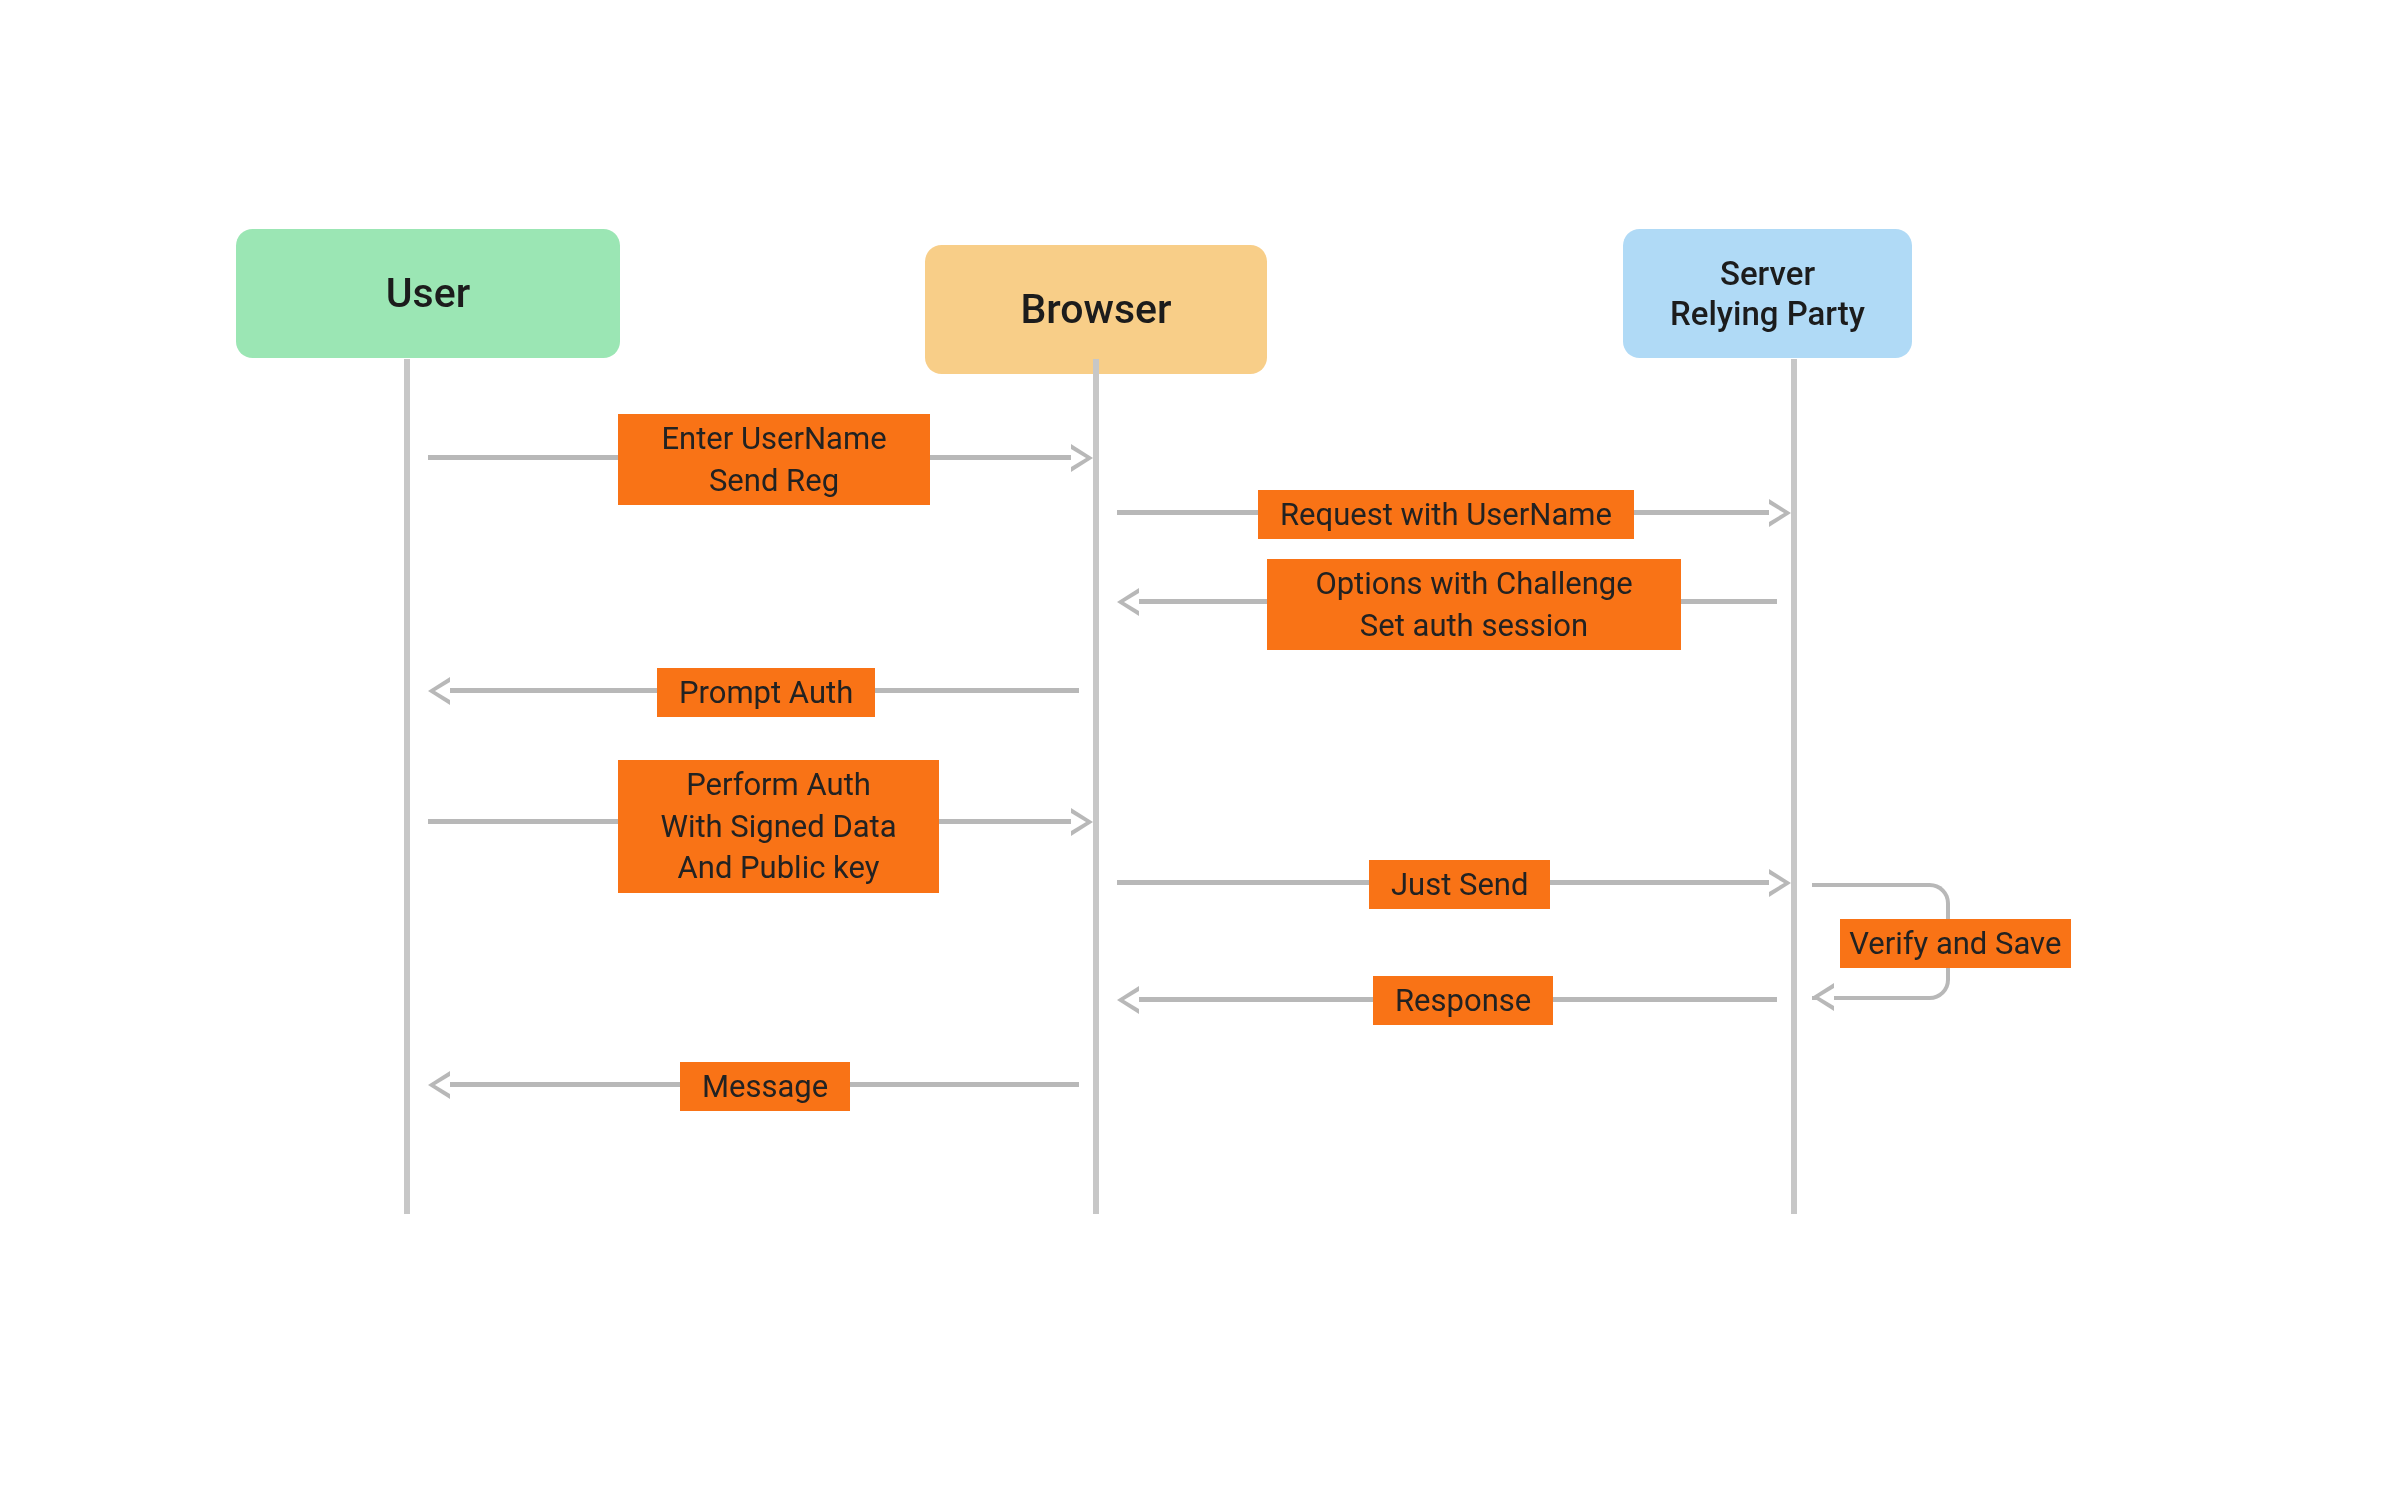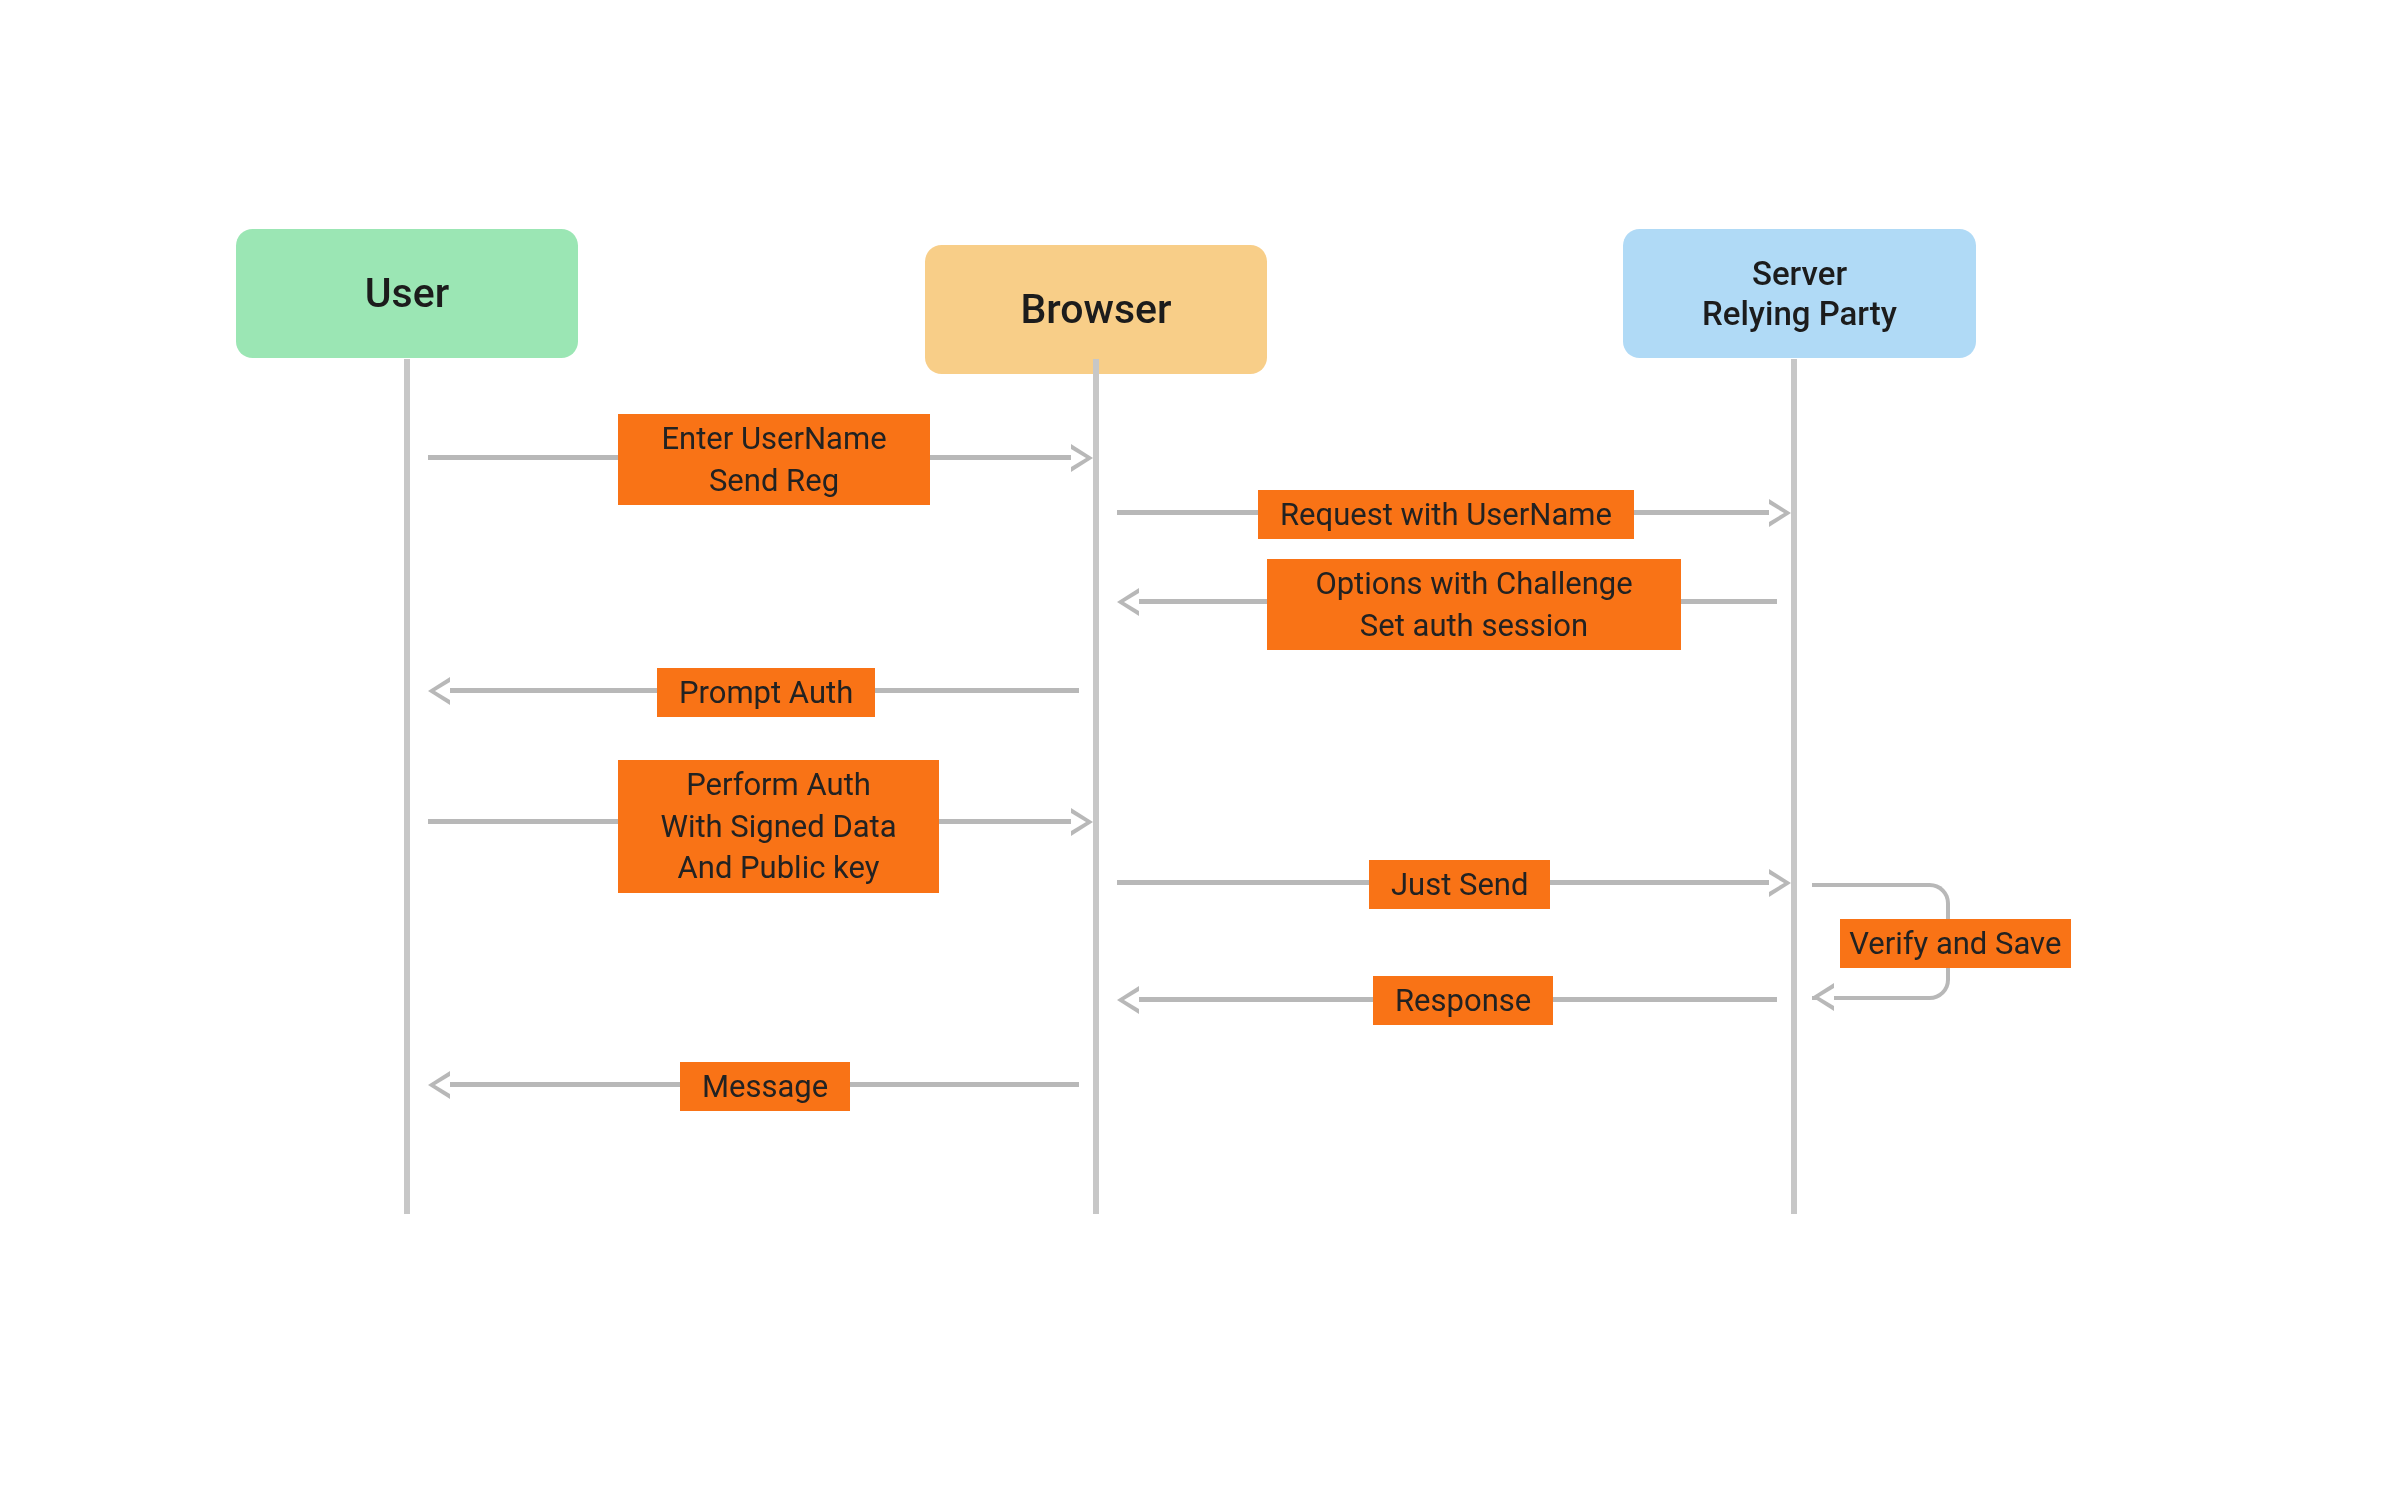--- a/index.html
+++ b/index.html
@@ -88,29 +88,29 @@
     border: 4.6px solid #b8b8b8;
     border-left: none;
     border-radius: 0 20.3px 20.3px 0;
   }
 </style>
 </head>
 <body>
 
 <div class="diagram">
 
-  <div class="actor green" style="left:236px; top:229px; width:342px; height:129px;">
+  <div class="actor green" style="left:236px; top:229px; width:384px; height:129px;">
     <span>User</span>
   </div>
 
   <div class="actor orange" style="left:925px; top:245px; width:342px; height:129px;">
     <span>Browser</span>
   </div>
 
-  <div class="actor blue" style="left:1623px; top:229px; width:353px; height:129px;">
+  <div class="actor blue" style="left:1623px; top:229px; width:289px; height:129px;">
     <div>Server</div>
     <div>Relying Party</div>
   </div>
 
   <div class="lifeline" style="left:404px;  top:359px; height:855px;"></div>
   <div class="lifeline" style="left:1093px; top:359px; height:855px;"></div>
   <div class="lifeline" style="left:1791px; top:359px; height:855px;"></div>
 
   <div class="arrow-line" style="left:428px; top:455px; width:643px;"></div>
   <div class="arrow-head right" style="left:1071px; top:444px;"></div>

